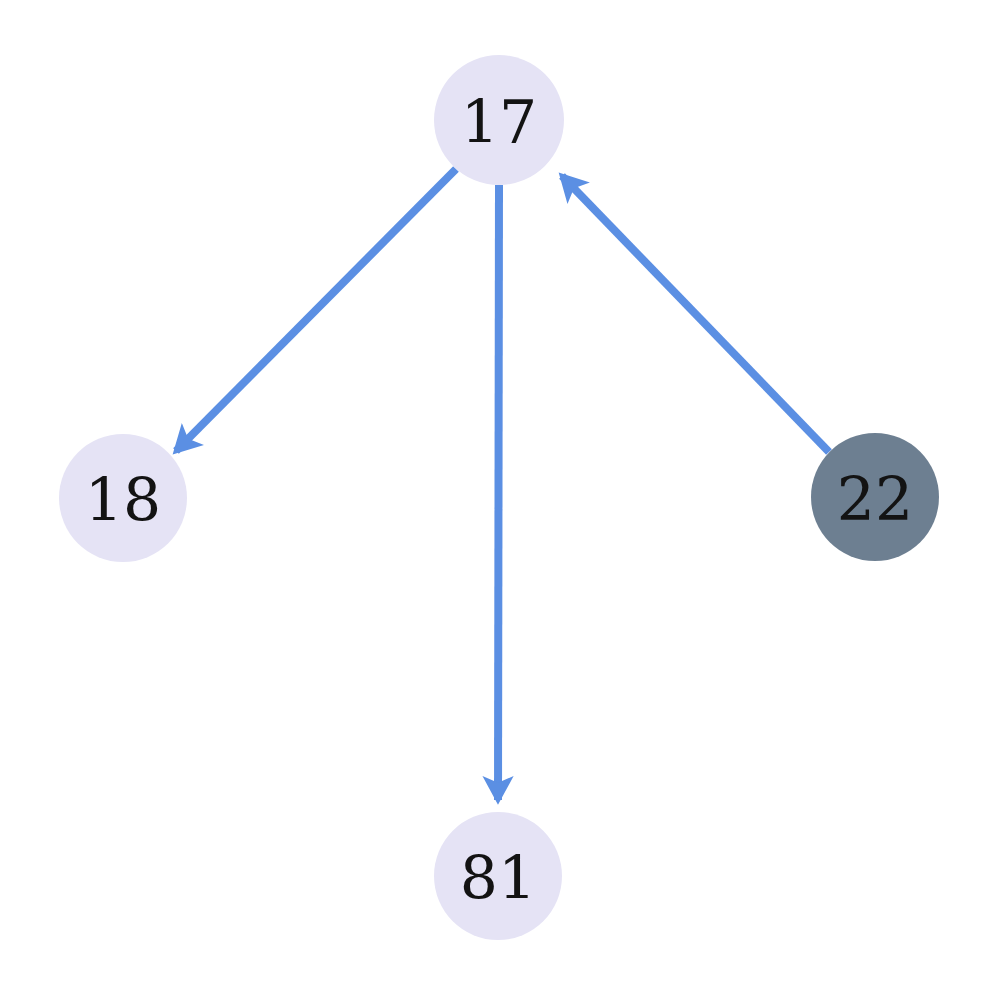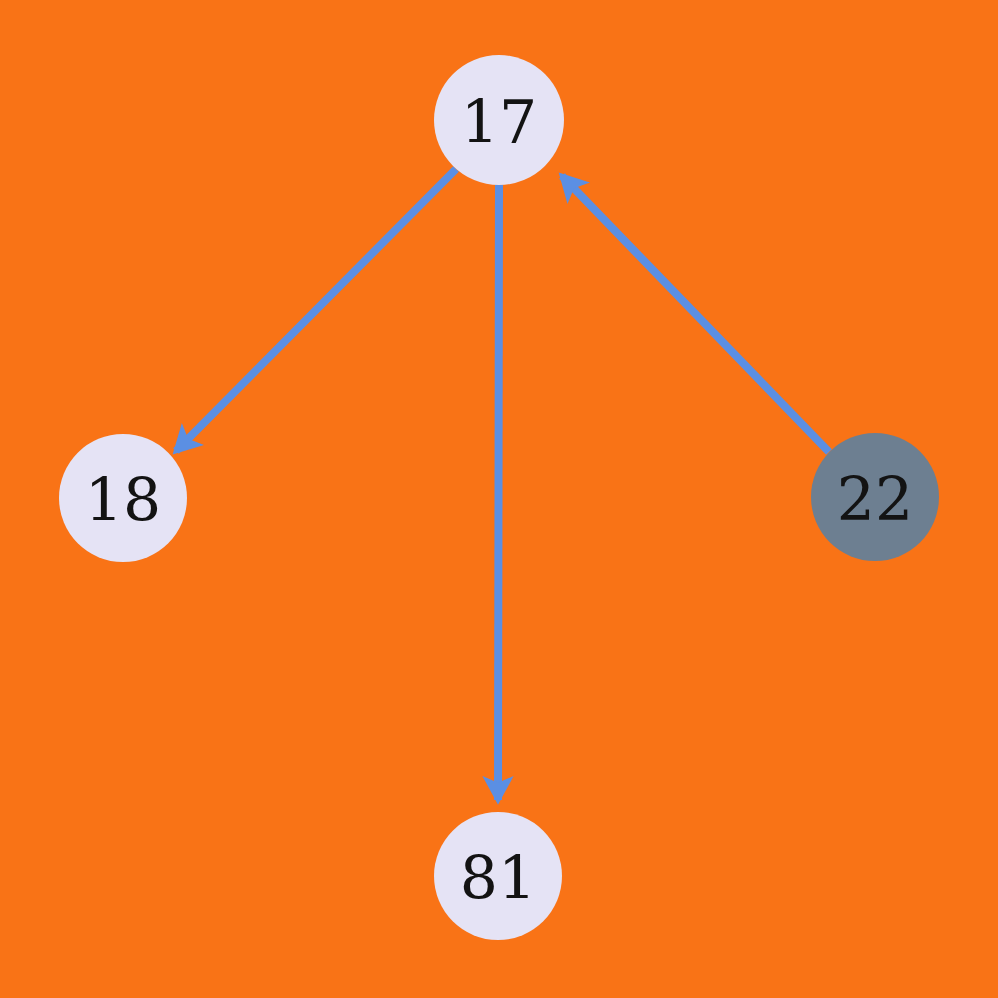--- a/index.html
+++ b/index.html
@@ -10,21 +10,21 @@
   body {
     width: 998px;
     height: 998px;
     overflow: hidden;
     font-family: "DejaVu Serif", serif;
   }
   #graph-canvas {
     position: relative;
     width: 998px;
     height: 998px;
-    background: #f97316;
+    background: #ffffff;
   }
   svg.graph-svg {
     position: absolute;
     top: 0;
     left: 0;
     width: 998px;
     height: 998px;
     display: block;
   }
   .node-label {

